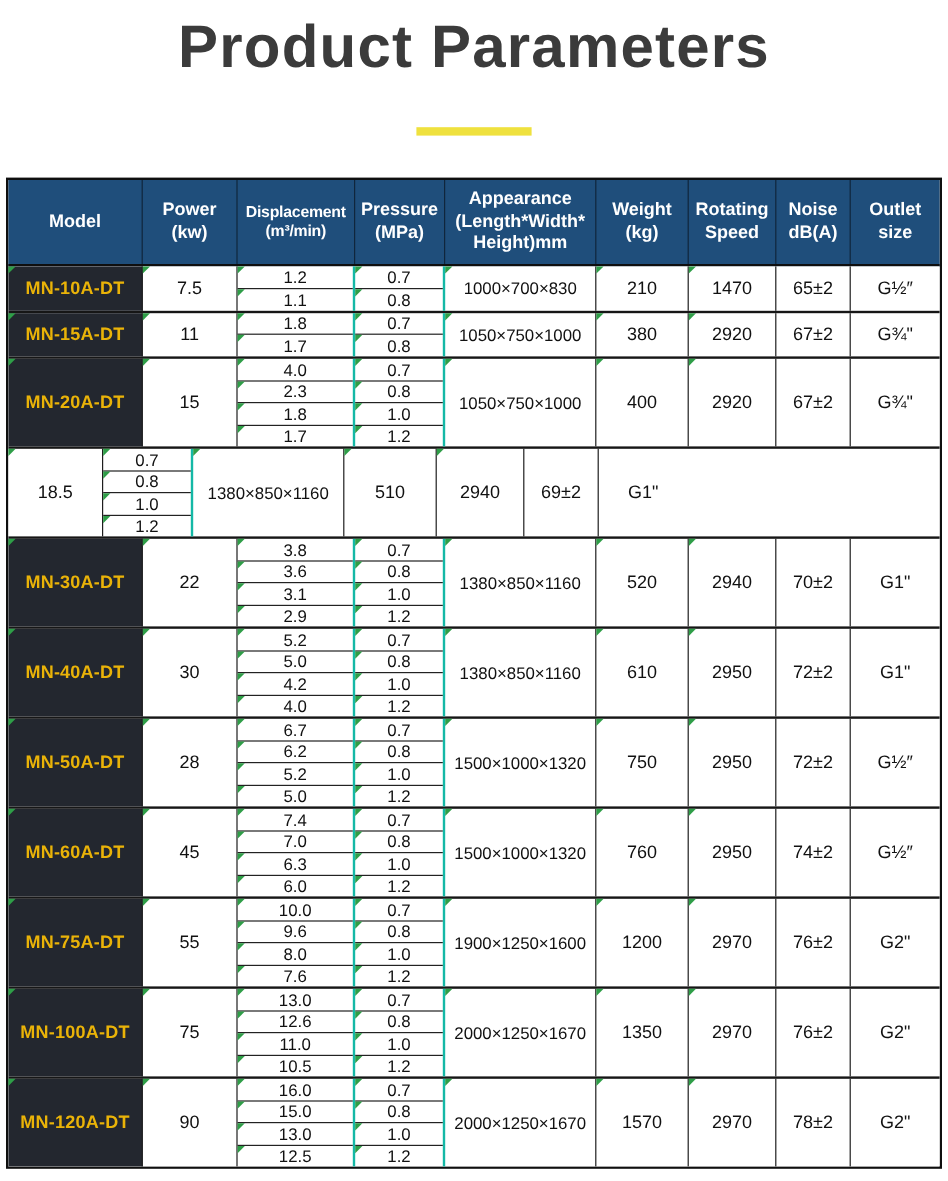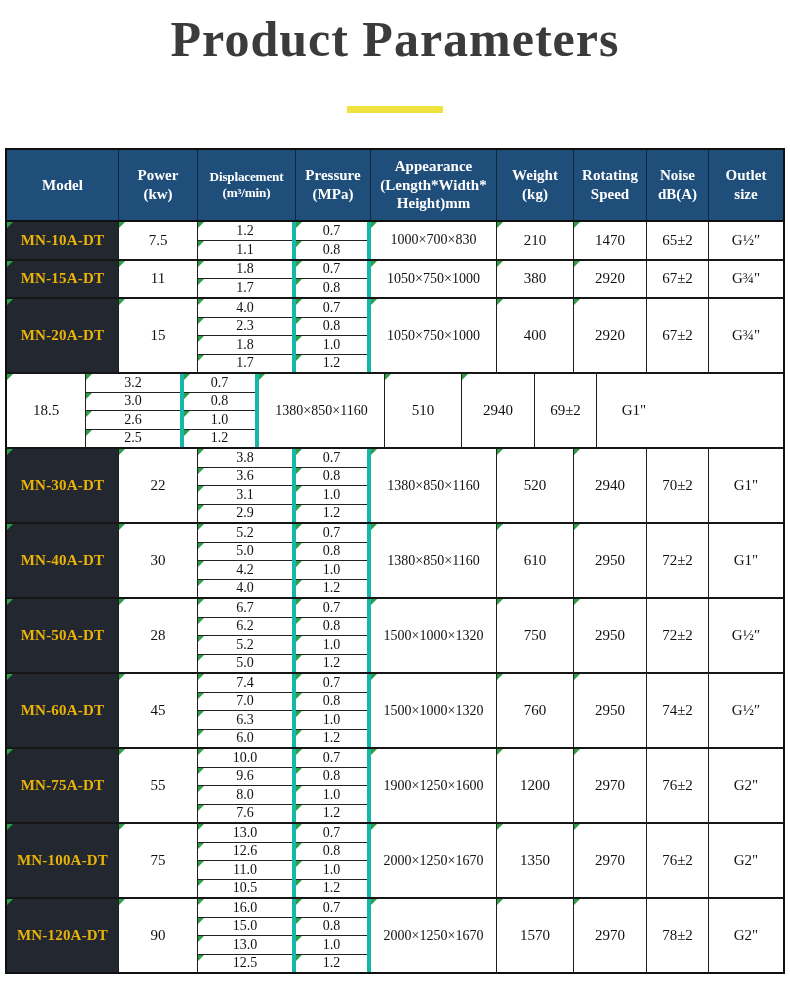--- a/index.html
+++ b/index.html
@@ -1,17 +1,17 @@
 <!DOCTYPE html>
 <html><head>
 <meta charset="utf-8">
 <style>
   html,body{margin:0;padding:0;background:#ffffff;}
   body{width:790px;height:984px;overflow:hidden;font-family:"Liberation Sans",sans-serif;}
-  .page{width:790px;height:984px;font-family:Liberation Serif, serif;}
+  .page{width:790px;height:984px;}
   .title{margin:0;padding-top:10px;text-align:center;font-size:50px;line-height:58px;
          font-weight:700;letter-spacing:1px;color:#3b3b3b;}
   .underline{width:96px;height:7px;margin:38px auto 0;background:#efe13e;}
   .ptable{width:776px;margin:35px auto 0;border:2px solid #0f0f0f;}
   
   .thead{display:flex;background:#1f4e7b;height:70px;border-bottom:2px solid #0f0f0f;}
   .hcell{box-sizing:border-box;flex:none;display:flex;align-items:center;justify-content:center;
          text-align:center;color:#fff;font-weight:700;font-size:15px;line-height:1.25;
          white-space:pre-line;border-right:1px solid #10263c;}
   .hcell:last-child{border-right:none;}
@@ -24,21 +24,21 @@
   .rgroup{display:flex;background:#fff;}
   .rgroup + .rgroup{border-top:2px solid #161616;}
   .rows2{height:36.5px}
   .rows4{height:73px}
   .cell{box-sizing:border-box;flex:none;position:relative;display:flex;align-items:center;
         justify-content:center;border-right:1px solid #1e1e1e;font-size:15px;color:#111;}
   .cell.col-app{font-size:14px;text-align:right;}
   .cell.col-outlet{border-right:none;}
   .cell.model{background:#23272f;color:#eab308;font-weight:700;letter-spacing:0.2px;}
   .subcol{box-sizing:border-box;flex:none;display:flex;flex-direction:column;
-          border-right:4px solid #14b8a6;}
+          border-right:2px solid #14b8a6;}
   .subcell{position:relative;flex:1;display:flex;align-items:center;justify-content:center;
            font-size:14px;color:#111;}
   .subcell + .subcell{border-top:1px solid #222;align-items:center;}
   .tri{position:absolute;top:0;left:0;width:0;height:0;
        border-top:6px solid #2f9e48;border-right:6px solid transparent;}
 </style>
 </head>
 <body>
 
 <div class="page">
@@ -225,38 +225,20 @@
           </div>
           <div class="cell col-outlet">
             <span>G¾"</span>
           </div>
         </div>
         <div class="rgroup rows4">
           <div class="cell col-power">
             <span class="tri"></span>
             <span>18.5</span>
           </div>
-          <div class="subcol col-disp">
-            <div class="subcell">
-              <span class="tri"></span>
-              <span>3.2</span>
-            </div>
-            <div class="subcell">
-              <span class="tri"></span>
-              <span>3.0</span>
-            </div>
-            <div class="subcell">
-              <span class="tri"></span>
-              <span>2.6</span>
-            </div>
-            <div class="subcell">
-              <span class="tri"></span>
-              <span>2.5</span>
-            </div>
-          </div>
           <div class="subcol col-press">
             <div class="subcell">
               <span class="tri"></span>
               <span>0.7</span>
             </div>
             <div class="subcell">
               <span class="tri"></span>
               <span>0.8</span>
             </div>
             <div class="subcell">

